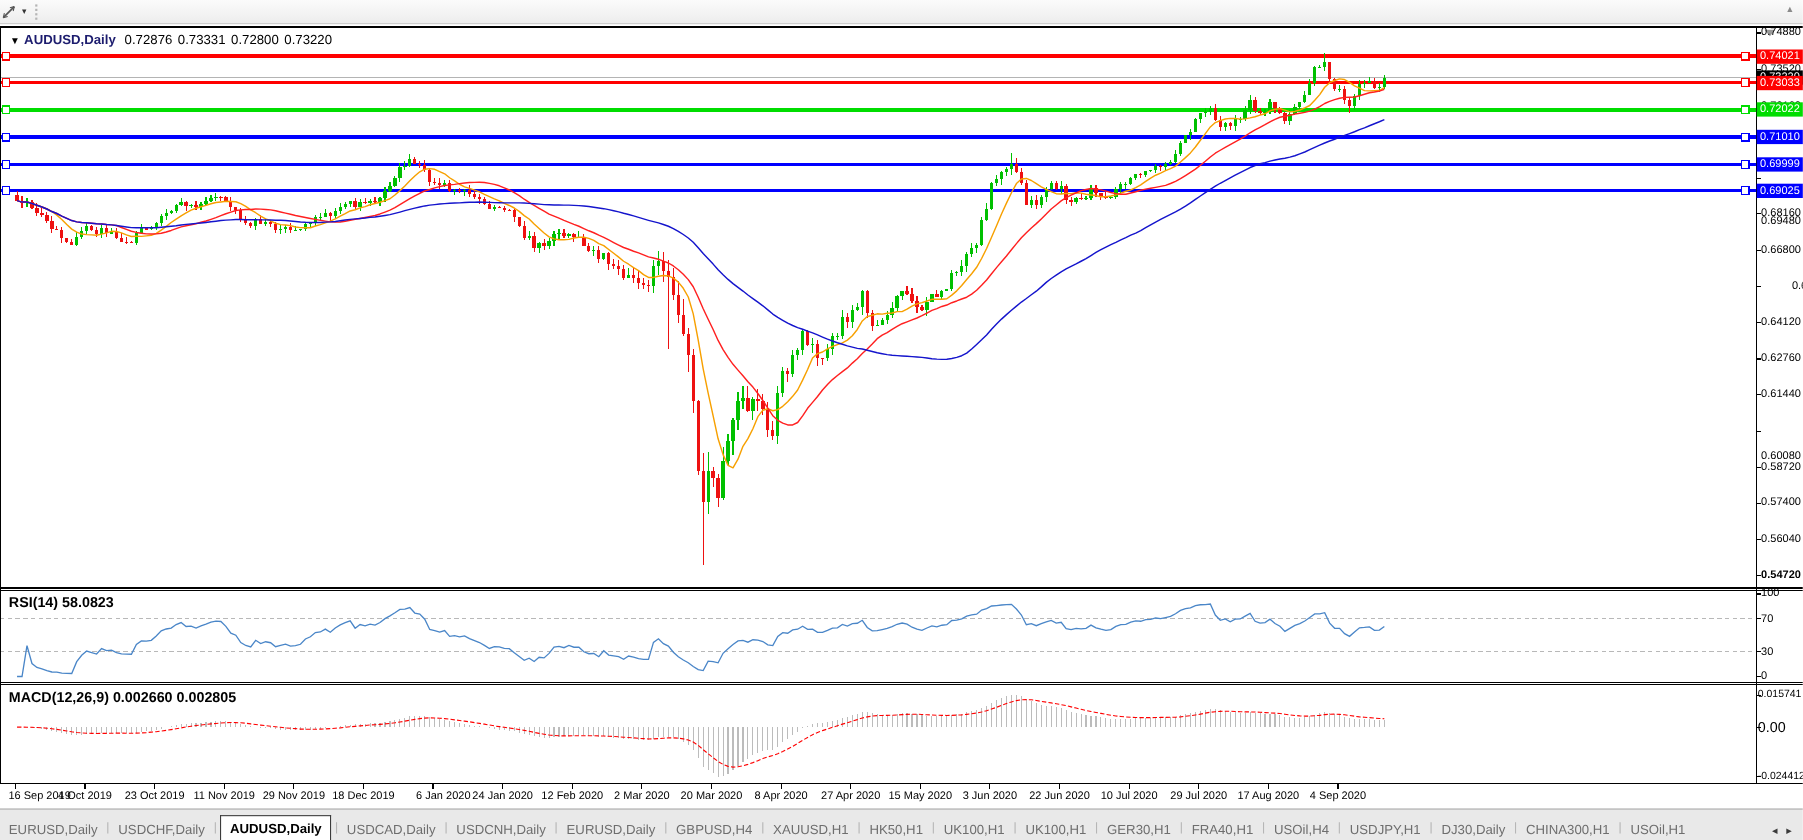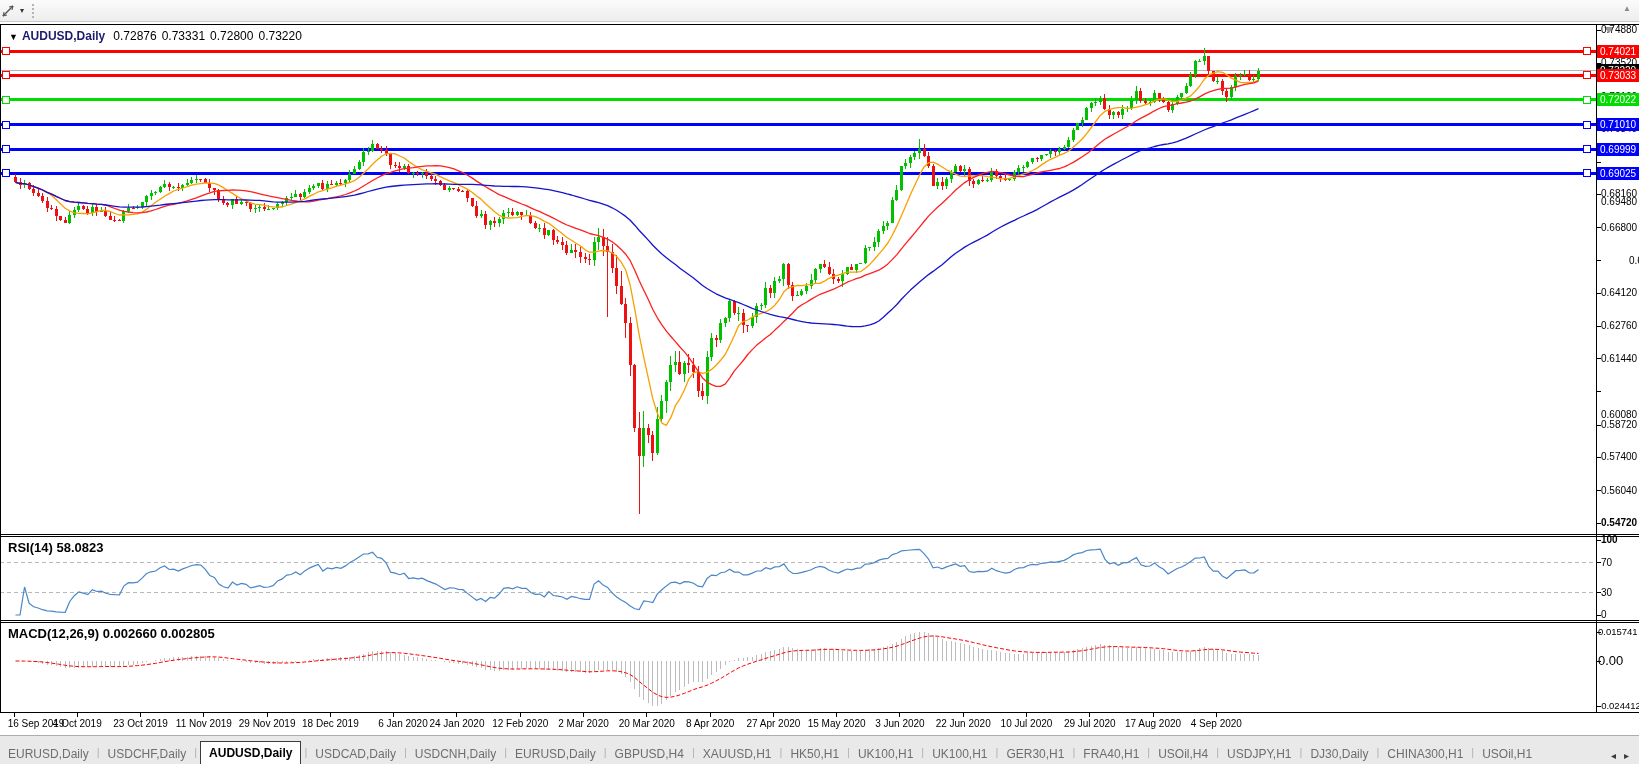--- a/index.html
+++ b/index.html
@@ -1045,21 +1045,21 @@
       <div class="ytick" style="top: 451.462px;">0.57400</div>
       <div class="ytick" style="top: 484.72px;">0.56040</div>
       <div class="ytick" style="top: 517px; font-weight: bold;">0.54720</div>
       <div class="pricebox" style="top: 64.0942px; background: rgb(0, 0, 0);">0.73220</div>
       <div class="pricebox" style="top: 44.5063px; background: rgb(255, 0, 0);">0.74021</div>
       <div class="pricebox" style="top: 68.6672px; background: rgb(255, 0, 0);">0.73033</div>
       <div class="pricebox" style="top: 93.3906px; background: rgb(0, 221, 0);">0.72022</div>
       <div class="pricebox" style="top: 118.138px; background: rgb(0, 0, 255);">0.71010</div>
       <div class="pricebox" style="top: 142.862px; background: rgb(0, 0, 255);">0.69999</div>
       <div class="pricebox" style="top: 166.68px; background: rgb(0, 0, 255);">0.69025</div>
-      <div class="ytick" style="top: 534px; font-weight: bold;">100</div>
+      <div class="ytick" style="top: 534px;">100</div>
       <div class="ytick" style="top: 556.5px;">70</div>
       <div class="ytick" style="top: 586.5px;">30</div>
       <div class="ytick" style="top: 609px;">0</div>
       <div class="ytick" style="top: 626px; font-size: 9.5px; left: 1598px;">0.015741</div>
       <div class="ytick" style="top: 655px; font-size: 13px; left: 1598px;">0.00</div>
       <div class="ytick" style="top: 700px; font-size: 9.5px; left: 1598px;">-0.024412</div>
       <div class="datelabel" style="left: 0px;">16 Sep 2019</div>
       <div class="datelabel" style="left: 41.28px;">4 Oct 2019</div>
       <div class="datelabel" style="left: 104.56px;">23 Oct 2019</div>
       <div class="datelabel" style="left: 167.84px;">11 Nov 2019</div>

